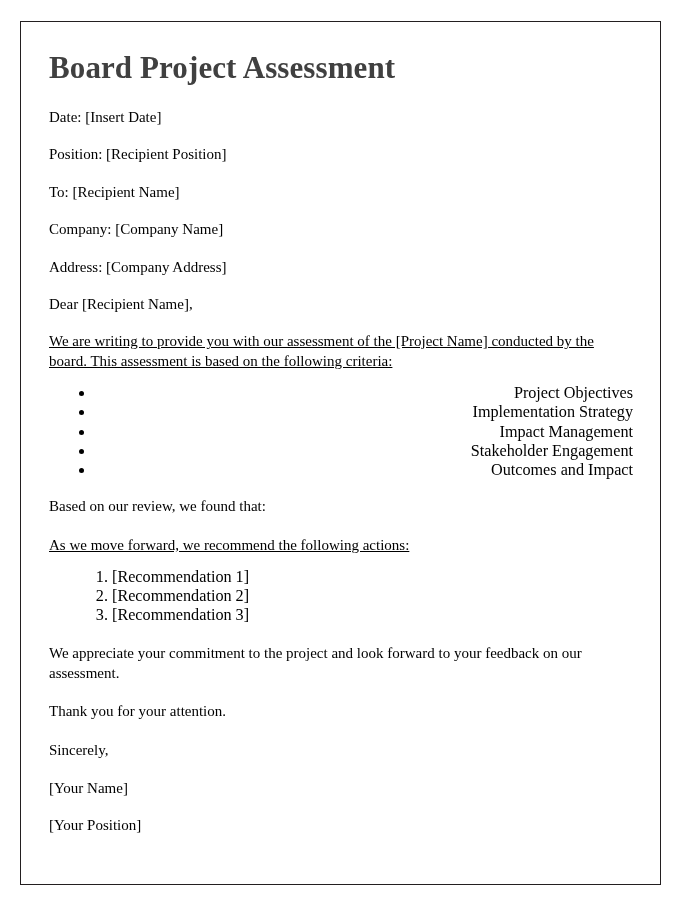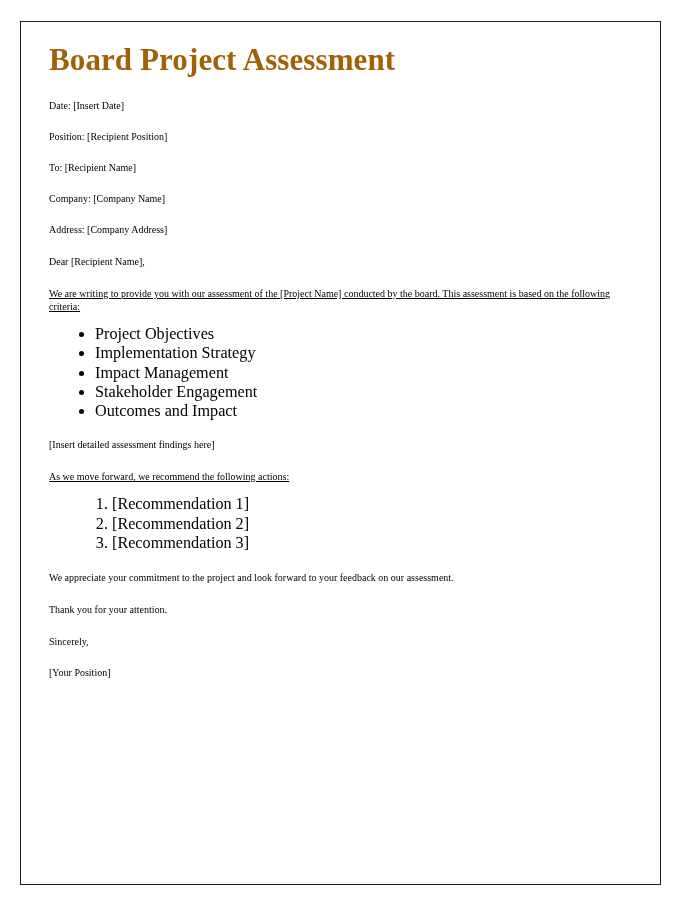--- a/index.html
+++ b/index.html
@@ -31,48 +31,49 @@
     left: 28px;
     top: 21px;
     width: 584px;
   }
 
   .doc-title {
     font-size: 31px;
     font-weight: bold;
     line-height: 1.1;
     letter-spacing: 0.1px;
-    margin: 0 0 23px 0;
-    color: #a16207;
+    margin: 8px 0 23px 0;
+    color: #404040;
   }
 
   .field-line,
   .para,
   .salutation,
   .sign-line {
-    font-size: 10px;
+    font-size: 15px;
     line-height: 1.26;
     margin: 0 0 18.5px 0;
     color: #000000;
   }
 
   .para {
     line-height: 1.33;
     text-align: left;
   }
 
   ul.criteria-list {
     list-style-type: disc;
     margin: 0 0 18px 0;
     padding-left: 46px;
     font-size: 16.2px;
     line-height: 1.15;
   }
   ul.criteria-list li {
     margin: 0 0 0.5px 0;
+    text-align: right;
   }
 
   ol.recommendation-list {
     list-style-type: decimal;
     margin: 0 0 19px 0;
     padding-left: 63px;
     font-size: 16.2px;
     line-height: 1.15;
   }
   ol.recommendation-list li {
@@ -108,34 +109,35 @@
     <p class="para block-gap-before-list">We are writing to provide you with our assessment of the [Project Name] conducted by the board. This assessment is based on the following criteria:</p>
 
     <ul class="criteria-list">
       <li>Project Objectives</li>
       <li>Implementation Strategy</li>
       <li>Impact Management</li>
       <li>Stakeholder Engagement</li>
       <li>Outcomes and Impact</li>
     </ul>
 
+    <p class="para">Based on our review, we found that:</p>
 
-    <p class="para">[Insert detailed assessment findings here]</p>
 
     <p class="para block-gap-before-list">As we move forward, we recommend the following actions:</p>
 
     <ol class="recommendation-list">
       <li>[Recommendation 1]</li>
       <li>[Recommendation 2]</li>
       <li>[Recommendation 3]</li>
     </ol>
 
     <p class="para">We appreciate your commitment to the project and look forward to your feedback on our assessment.</p>
 
     <p class="para">Thank you for your attention.</p>
 
     <p class="para">Sincerely,</p>
 
+    <p class="sign-line">[Your Name]</p>
 
     <p class="sign-line">[Your Position]</p>
 
   </div>
 </div>
 
 </body></html>

